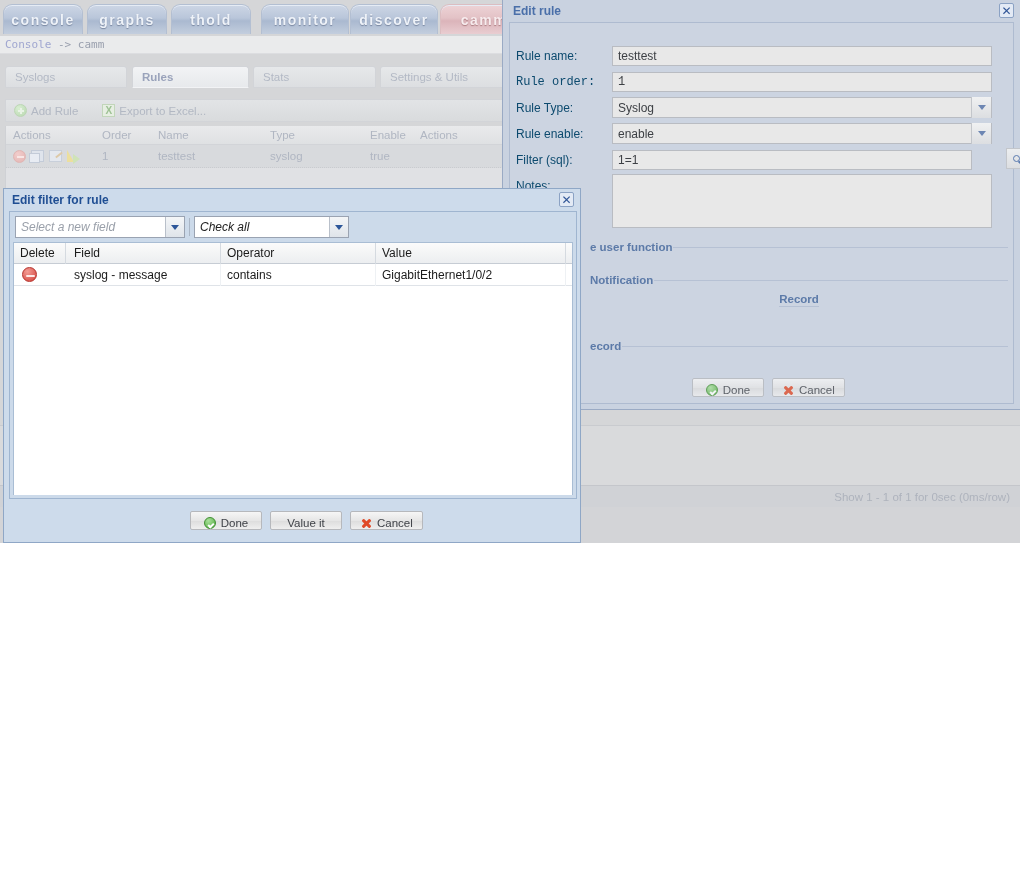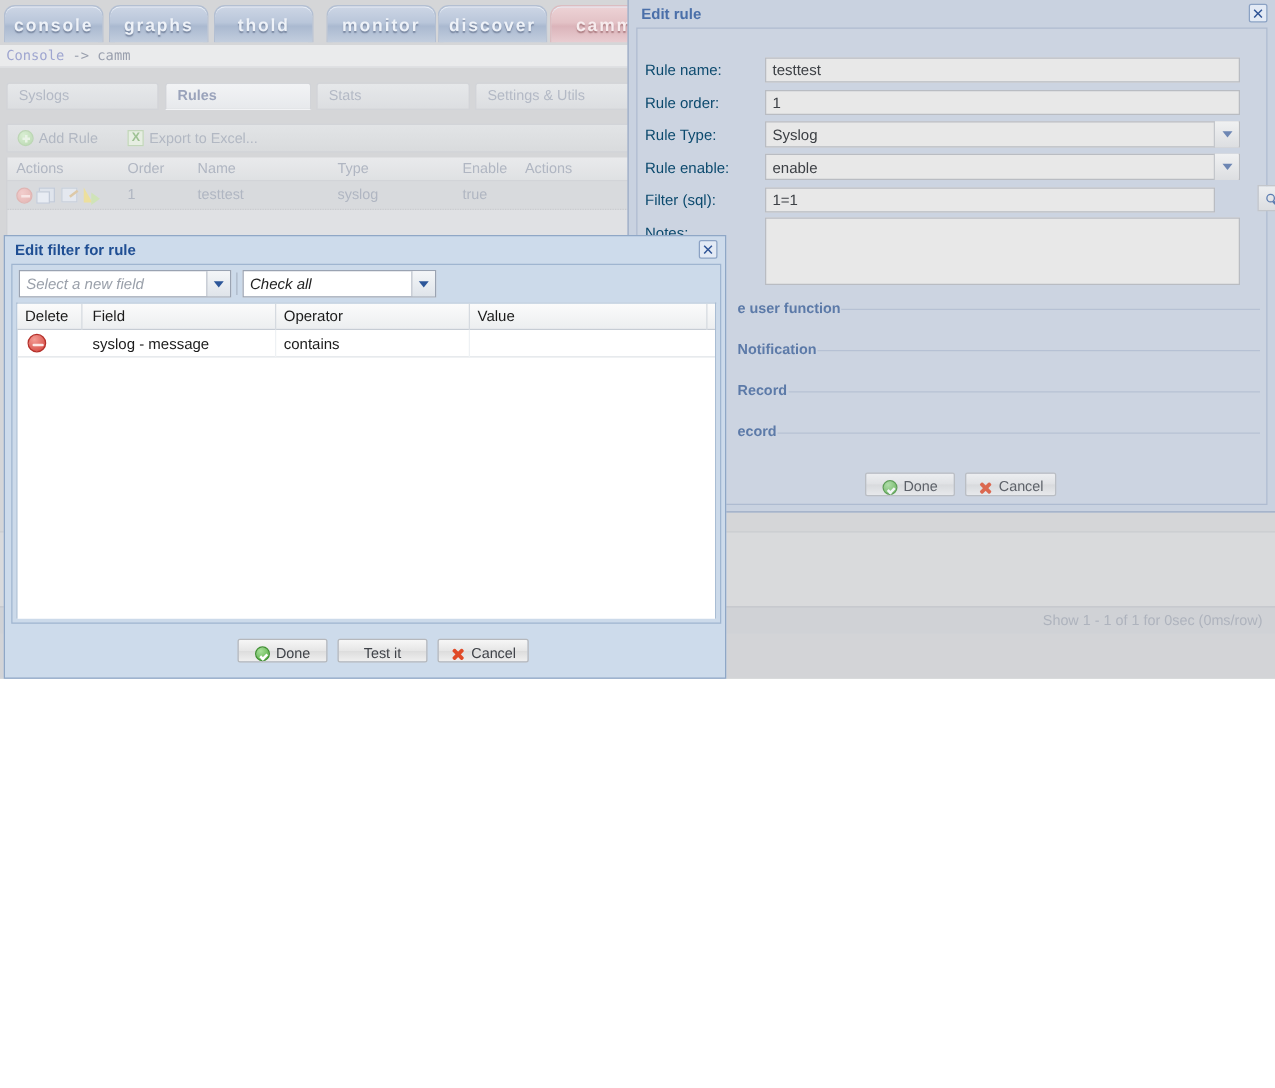--- a/index.html
+++ b/index.html
@@ -413,21 +413,21 @@
     <div class="dlg-title">Edit rule</div>
     <div class="dlg-close">✕</div>
 
     <div class="dlg-body">
 
       <div class="frow" style="top:22px;width:490px;">
         <div class="flabel">Rule name:</div>
         <div class="finput" style="width:380px;">testtest</div>
       </div>
 
-      <div class="frow" style="top:48px;width:490px;">
+      <div class="frow" style="top:48px;width:490px;font-family:Liberation Mono, monospace;">
         <div class="flabel">Rule order:</div>
         <div class="finput" style="width:380px;">1</div>
       </div>
 
       <div class="frow" style="top:74px;width:490px;">
         <div class="flabel">Rule Type:</div>
         <div class="fselect" style="width:380px;">
           <span>Syslog</span>
           <span class="selarrow">
               <i></i>
@@ -459,21 +459,21 @@
       <div class="ftarea" style="left:102px;top:151px;width:380px;height:54px;"></div>
 
       <div class="sect" style="left:80px;top:217px;width:418px;">
         <span>e user function</span>
         <span class="rule"></span>
       </div>
       <div class="sect" style="left:80px;top:250px;width:418px;">
         <span>Notification</span>
         <span class="rule"></span>
       </div>
-      <div class="sect" style="left:80px;top:283px;width:418px;">
+      <div class="sect" style="left:80px;top:270px;width:418px;flex-direction:column;">
         <span>Record</span>
         <span class="rule"></span>
       </div>
       <div class="sect" style="left:80px;top:316px;width:418px;">
         <span>ecord</span>
         <span class="rule"></span>
       </div>
 
       <div class="btnrow" style="left:182px;top:355px;">
         <div class="btn">
@@ -517,32 +517,33 @@
           <div class="fc1">Field</div>
           <div class="fc2">Operator</div>
           <div class="fc3">Value</div>
         </div>
         <div class="ftrow">
           <div class="fc0">
             <span class="ico-del2"></span>
           </div>
           <div class="fc1">syslog - message</div>
           <div class="fc2">contains</div>
+          <div class="fc3">GigabitEthernet1/0/2</div>
         </div>
       </div>
 
     </div>
 
     <div class="btnrow" style="left:186px;top:322px;">
       <div class="btn">
         <span class="ico-ok"></span>
         <span>Done</span>
       </div>
       <div class="btn">
-        <span>Test it</span>
+        <span>Value it</span>
       </div>
       <div class="btn">
         <span class="ico-x"></span>
         <span>Cancel</span>
       </div>
     </div>
   </div>
 
 </div>
 

